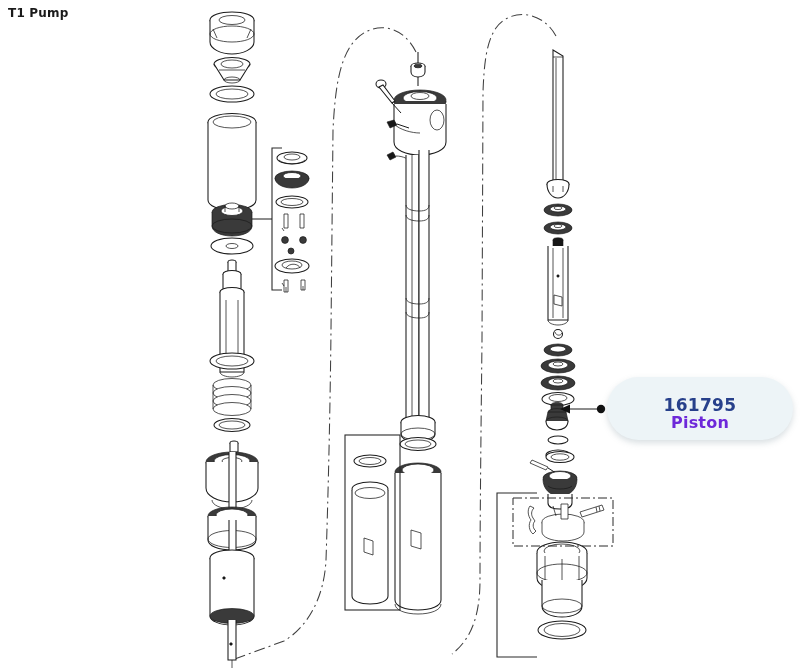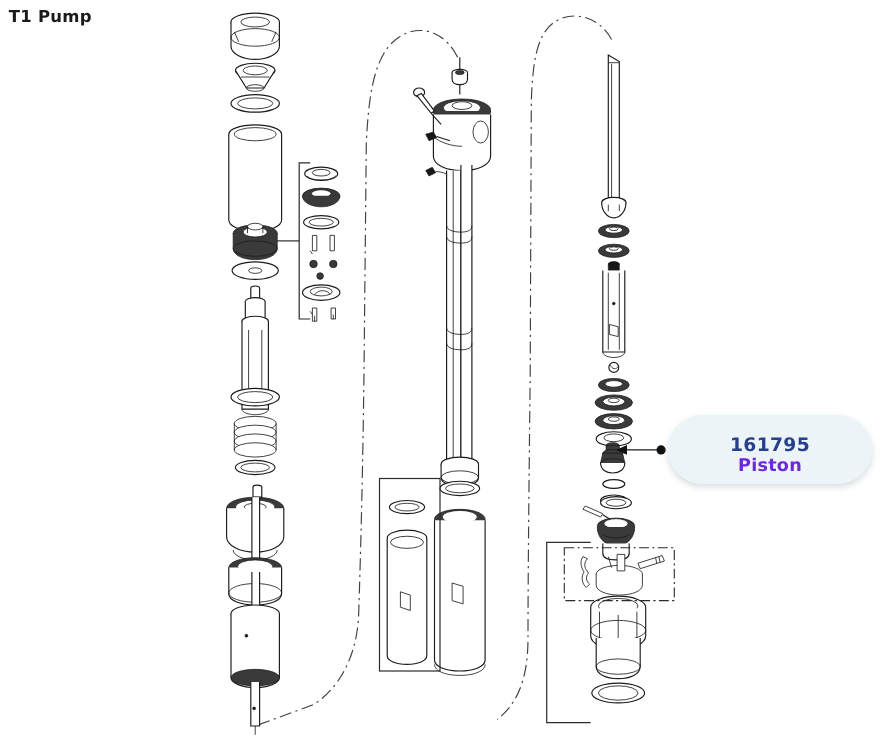--- a/index.html
+++ b/index.html
@@ -21,21 +21,21 @@
     top: 0;
     width: 800px;
     height: 671px;
   }
 
   #page-title {
     position: absolute;
     left: 8px;
     top: 6px;
     font-family: "DejaVu Sans", "Liberation Sans", sans-serif;
-    font-size: 15px;
+    font-size: 12px;
     font-weight: bold;
     color: #1a1a1a;
     letter-spacing: 0.2px;
     white-space: nowrap;
   }
 
   
   #callout-pill {
     position: absolute;
     left: 607px;

